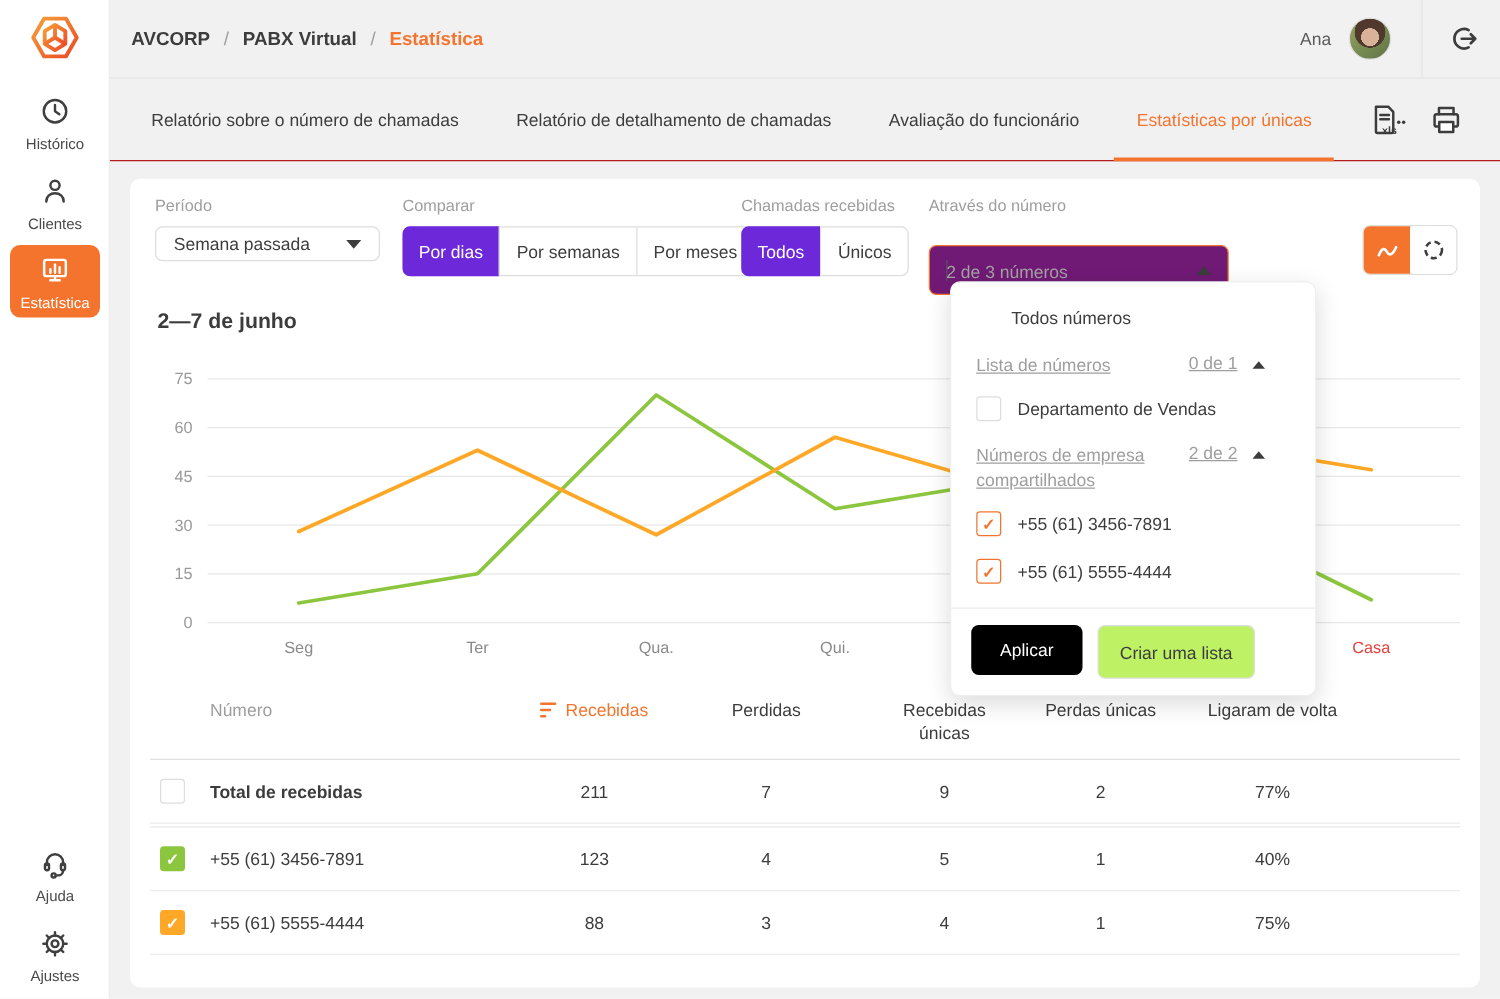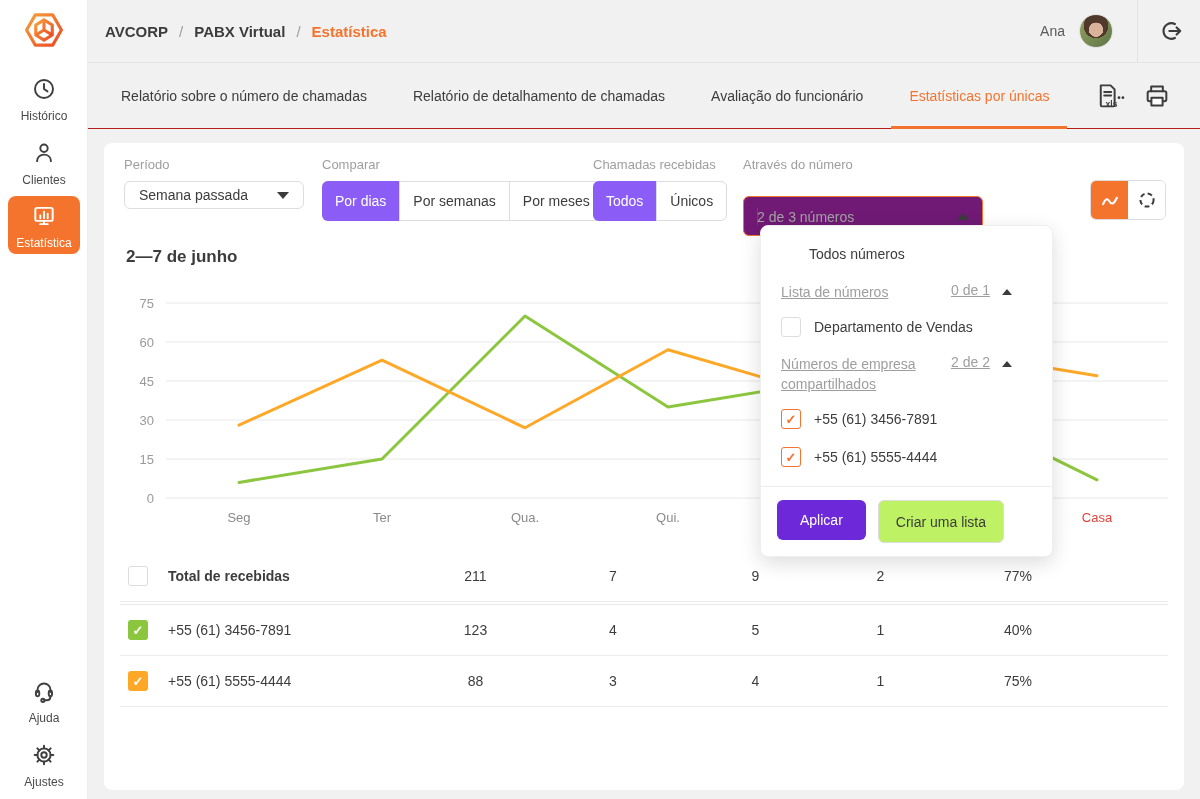--- a/index.html
+++ b/index.html
@@ -45,21 +45,21 @@
   
   .card { position:absolute; left:16px; top:143px; width:1080px; height:647px; background:#fff; border-radius:8px; }
 
   .fgroup { position:absolute; top:14px; }
   .flabel { font-size:13px; color:#9e9e9e; margin-bottom:9px; }
   .fg-periodo { left:20px; } .fg-comparar { left:218px; } .fg-chamadas { left:489px; } .fg-atraves { left:639px; }
   .select { width:180px; height:28px; border:1px solid #ddd; border-radius:6px; background:#fff; display:flex; align-items:center; justify-content:space-between; padding:0 14px; font-size:14px; cursor:pointer; }
   .seg { display:flex; border:1px solid #ddd; border-radius:6px; background:#fff; height:40px; align-items:stretch; }
   .seg-opt { padding:0 13px; line-height:38px; font-size:14px; border-left:1px solid #ddd; cursor:pointer; white-space:nowrap; }
   .seg-opt:first-child { border-left:none; }
-  .seg-opt.on { background:#8b5cf6; color:#fff; margin:-1px 0 -1px -1px; line-height:40px; border:none; border-radius:6px 0 0 6px; }
+  .seg-opt.on { background:#6d28d9; color:#fff; margin:-1px 0 -1px -1px; line-height:40px; border:none; border-radius:6px 0 0 6px; }
   .num-input { width:240px; height:40px; border:1.5px solid #f4742e; border-radius:6px; background:#701a75; display:flex; align-items:center; justify-content:space-between; padding:0 13px; font-size:14px; color:#a3a3a3; cursor:text;margin-top:24px; }
   .caret { display:inline-block; width:0; border-left:1.5px solid #555; height:17px; vertical-align:-3px; margin-right:-1px; }
   .tri-down { width:0; height:0; border-left:6px solid transparent; border-right:6px solid transparent; border-top:7px solid #3c3c3c; }
   .tri-up { width:0; height:0; border-left:6px solid transparent; border-right:6px solid transparent; border-bottom:7px solid #3c3c3c; }
   .tri-up.sm { border-left-width:5px; border-right-width:5px; border-bottom-width:6px; }
 
   .chart-toggle { position:absolute; right:18px; top:37px; display:flex; border-radius:6px; overflow:hidden; border:1px solid #ddd; height:40px; }
   .ct-seg { width:37px; display:flex; align-items:center; justify-content:center; background:#fff; cursor:pointer; }
   .ct-seg.on { background:#f4742e; margin:-1px; width:39px; height:42px; border-radius:6px 0 0 6px; }
 
@@ -68,21 +68,21 @@
 
   
   .panel { position:absolute; left:656px; top:82px; width:293px; height:332px; background:#fff; border:1px solid #efefef; border-radius:8px; box-shadow:0 6px 20px rgba(0,0,0,.14); z-index:20; padding-top:10px; font-size:14px; }
   .panel-all { padding:10px 20px 12px 48px; cursor:pointer; }
   .panel-sec { display:flex; align-items:flex-start; padding:8px 20px 6px; color:#9e9e9e; cursor:pointer;text-decoration:underline; }
   .sec-label { flex:1; max-width:170px; line-height:20px; }
   .sec-count { margin-right:12px; }
   .panel-sec .tri-up.sm { border-bottom-color:#3c3c3c; margin-top:7px; }
   .panel-check { display:flex; align-items:center; gap:13px; padding:9px 20px; cursor:pointer; color:#3c3c3c; }
   .panel-foot { border-top:1px solid #ececec; margin-top:10px; padding:13px 16px; display:flex; gap:12px; }
-  .btn-primary { background:#6d28d9; color:#fff; border:none; border-radius:6px; height:40px; padding:0 23px; font-size:14px; font-family:inherit; cursor:pointer; }
+  .btn-primary { background:#000000; color:#fff; border:none; border-radius:6px; height:40px; padding:0 23px; font-size:14px; font-family:inherit; cursor:pointer; }
   .btn-outline { background:#bef264; color:#3c3c3c; border:1px solid #ddd; border-radius:6px; height:43px; padding:0 17px; font-size:14px; font-family:inherit; cursor:pointer; }
 
   
   .cb { width:20px; height:20px; border-radius:3px; display:flex; align-items:center; justify-content:center; font-size:13px; font-weight:700; flex:0 0 auto; }
   .cb-empty { border:1px solid #ddd; background:#fff; }
   .cb-oline { border:1.5px solid #f4742e; background:#fff; color:#f4742e; }
   .cb-green { background:#8cc63f; color:#fff; }
   .cb-orange { background:#ffa827; color:#fff; }
   .cb-oline::after, .cb-green::after, .cb-orange::after { content:"\2713"; }
 
@@ -326,20 +326,37 @@
           <span>+55 (61) 5555-4444</span>
         </div>
 
         <div class="panel-foot">
           <button class="btn-primary">Aplicar</button>
           <button class="btn-outline">Criar uma lista</button>
         </div>
       </div>
 
       <div class="table">
+        <div class="trow thead">
+          <div class="th"></div>
+          <div class="th left">Número</div>
+          <div class="th sorted">
+            <span class="sorticon">
+                <i></i>
+                <i></i>
+                <i></i>
+              </span>
+            <span>Recebidas</span>
+          </div>
+          <div class="th">Perdidas</div>
+          <div class="th"><span class="wrapcap">Recebidas únicas</span></div>
+          <div class="th">Perdas únicas</div>
+          <div class="th">Ligaram de volta</div>
+          <div></div>
+        </div>
 
         <div class="trow tr">
           <div class="cbcell">
               <span class="cb cb-empty"></span>
             </div>
           <div class="td left bold">Total de recebidas</div>
           <div class="td">211</div>
           <div class="td">7</div>
           <div class="td">9</div>
           <div class="td">2</div>

